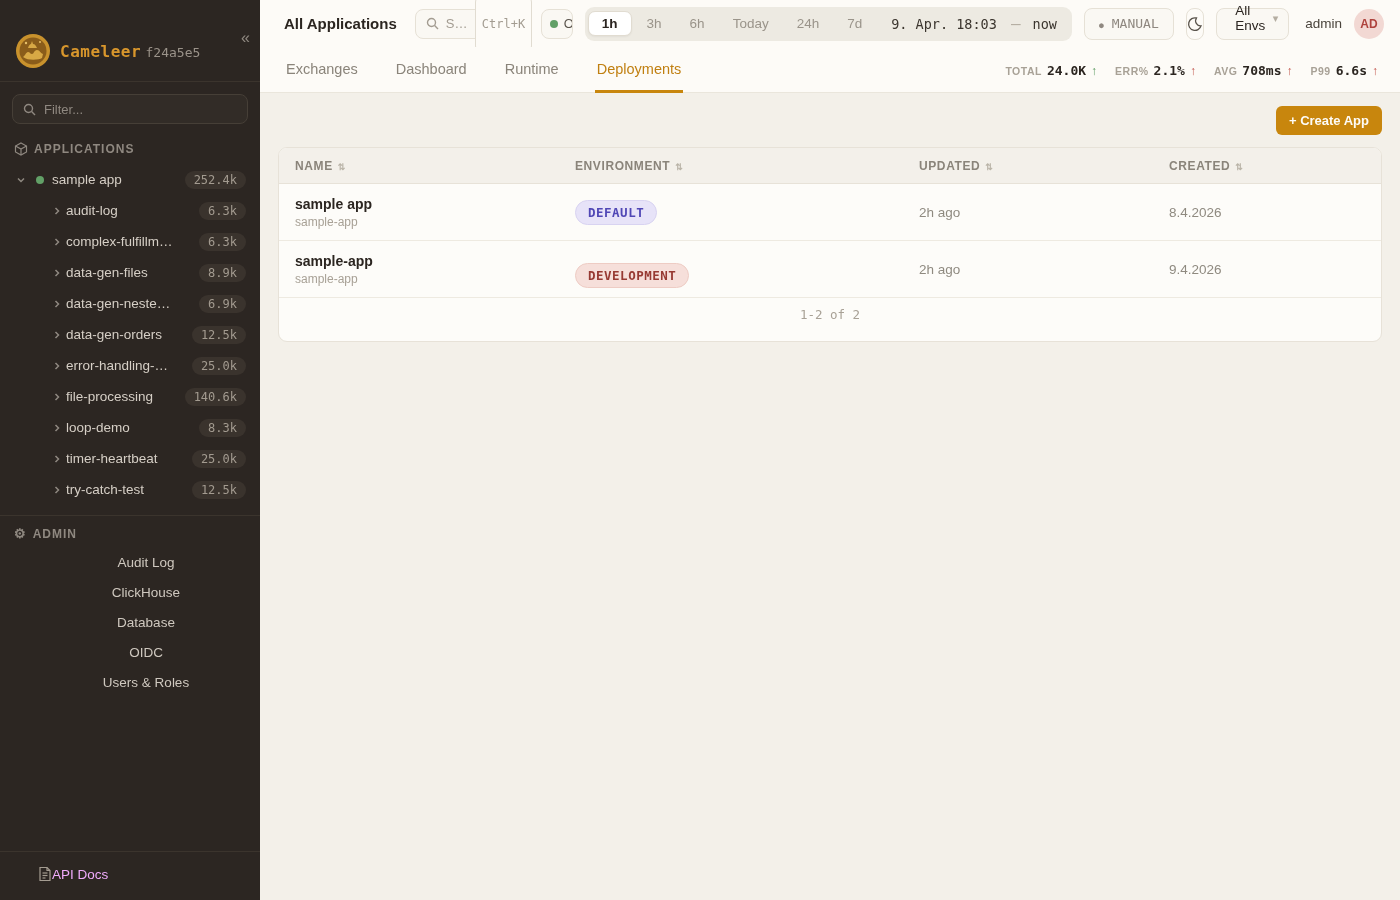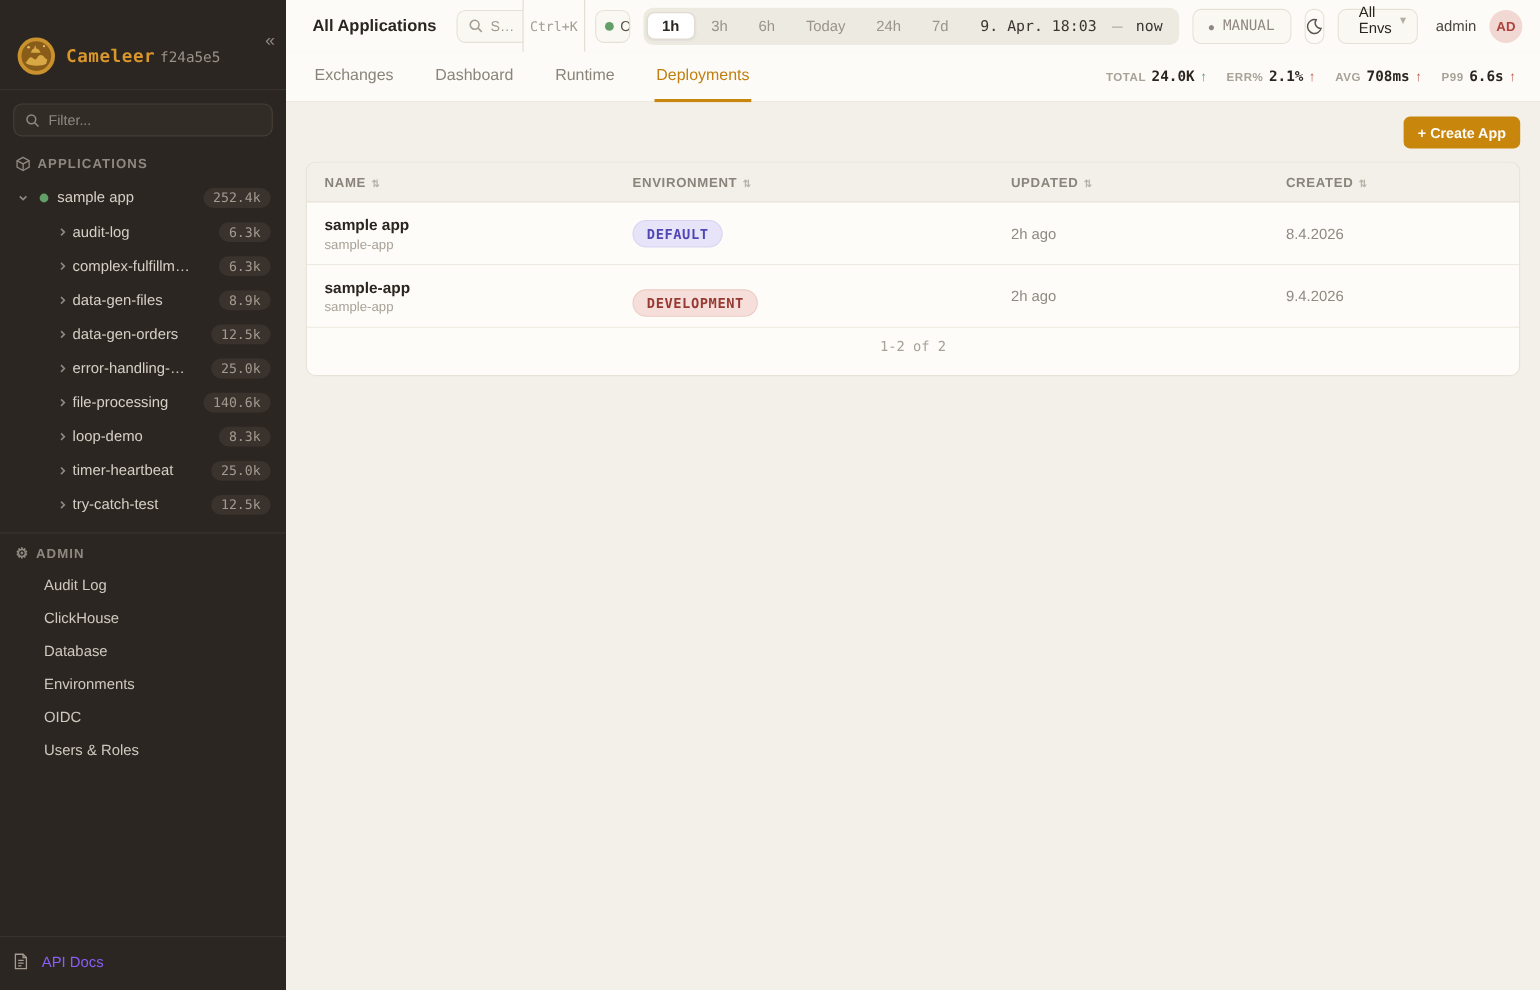--- a/index.html
+++ b/index.html
@@ -74,28 +74,28 @@
     font-family: "DejaVu Sans Mono", monospace;
     font-size: 12px; color: #a39b90;
     background: #3a332d; border-radius: 10px;
     padding: 2px 9px; margin-left: 6px; flex-shrink: 0;
   }
   .sb-divider { border-top: 1px solid #3b342d; margin: 10px 0 0 0; }
   .admin-items { padding: 0 8px; }
   .admin-row {
     height: 30px; display: flex; align-items: center;
     padding-left: 32px; border-radius: 6px;
-    font-size: 13.5px; color: #cfc8bf; cursor: pointer;
+    font-size: 13.5px; color: #cfc8bf; cursor: pointer; justify-content: center;
   }
   .sb-spacer { flex: 1; }
   .sb-footer {
     border-top: 1px solid #3b342d;
-    padding: 14px 16px 18px 12px;
-    display: flex; align-items: center; gap: 12px;
-    color: #8b5cf6; font-size: 13.5px;
+    padding: 14px 16px 18px 38px;
+    display: flex; align-items: center; 
+    color: #f0abfc; font-size: 13.5px;
   }
   .gear-glyph::before { content: "⚙"; font-size: 13px; color: #8f8880; }
 
   
   .main { flex: 1; display: flex; flex-direction: column; min-width: 0; }
 
   .topbar {
     height: 47px; background: #fdfbf7;
     display: flex; align-items: center;
     padding: 0 16px 0 24px; gap: 12px;
@@ -351,20 +351,29 @@
         </span>
       <span class="tree-label">data-gen-files</span>
       <span class="tree-count">8.9k</span>
     </div>
     <div class="tree-row child">
       <span class="tree-chevron">
           <svg width="10" height="10" viewBox="0 0 10 10" fill="none" stroke="#8f8880" stroke-width="1.5">
             <path d="M3.5 2 L6.5 5 L3.5 8"></path>
           </svg>
         </span>
+      <span class="tree-label">data-gen-neste…</span>
+      <span class="tree-count">6.9k</span>
+    </div>
+    <div class="tree-row child">
+      <span class="tree-chevron">
+          <svg width="10" height="10" viewBox="0 0 10 10" fill="none" stroke="#8f8880" stroke-width="1.5">
+            <path d="M3.5 2 L6.5 5 L3.5 8"></path>
+          </svg>
+        </span>
       <span class="tree-label">data-gen-orders</span>
       <span class="tree-count">12.5k</span>
     </div>
     <div class="tree-row child">
       <span class="tree-chevron">
           <svg width="10" height="10" viewBox="0 0 10 10" fill="none" stroke="#8f8880" stroke-width="1.5">
             <path d="M3.5 2 L6.5 5 L3.5 8"></path>
           </svg>
         </span>
       <span class="tree-label">error-handling-…</span>
@@ -415,23 +424,20 @@
   </div>
   <div class="admin-items">
     <div class="admin-row">
         <span>Audit Log</span>
       </div>
     <div class="admin-row">
         <span>ClickHouse</span>
       </div>
     <div class="admin-row">
         <span>Database</span>
-      </div>
-    <div class="admin-row">
-        <span>Environments</span>
       </div>
     <div class="admin-row">
         <span>OIDC</span>
       </div>
     <div class="admin-row">
         <span>Users &amp; Roles</span>
       </div>
   </div>
 
   <div class="sb-spacer"></div>

